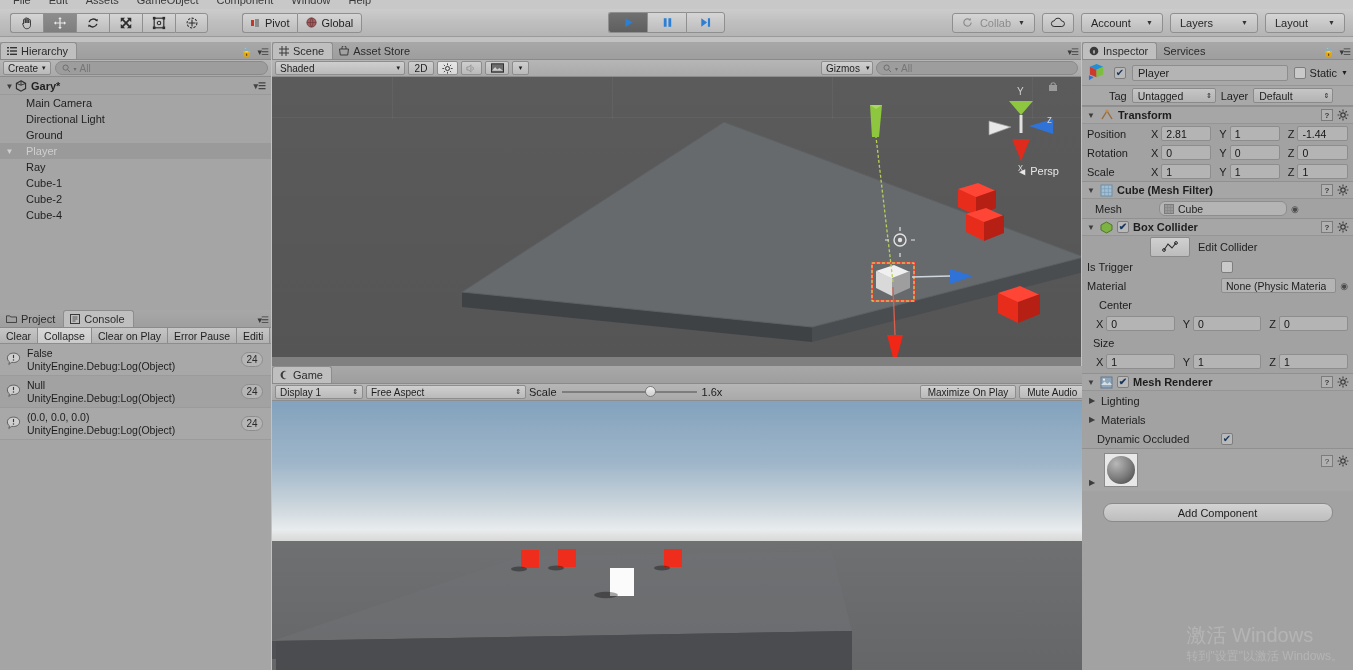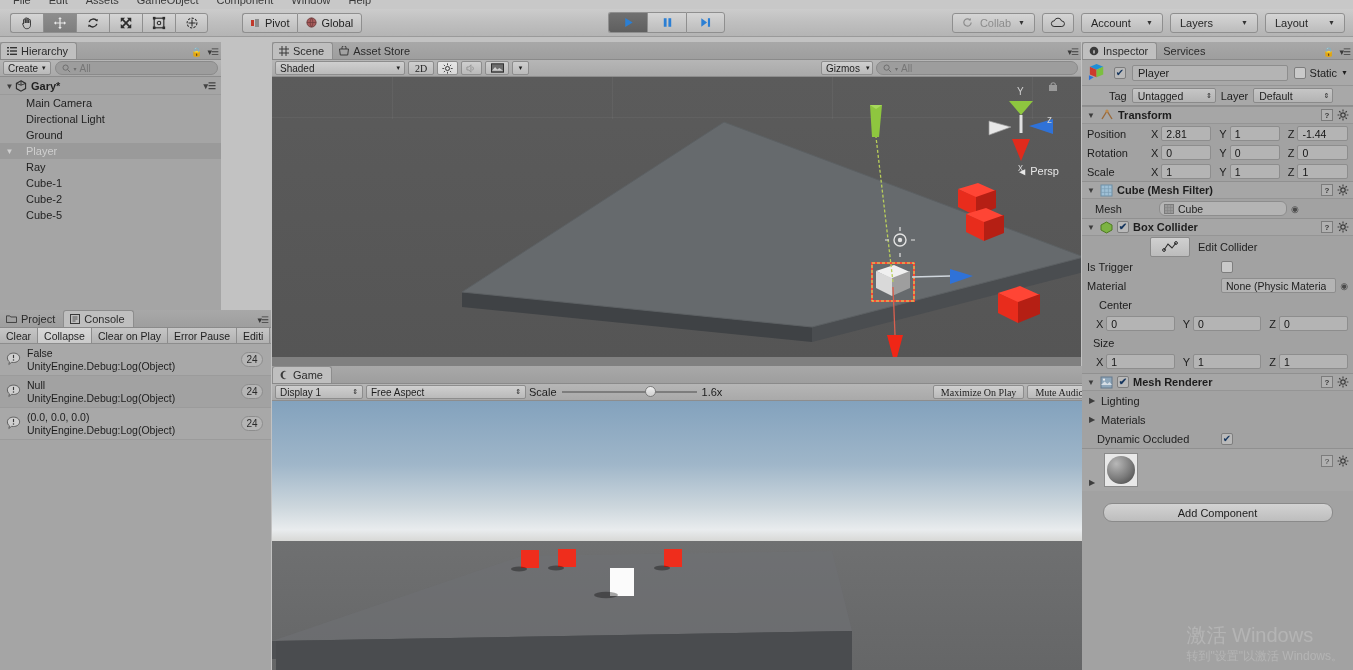--- a/index.html
+++ b/index.html
@@ -71,21 +71,21 @@
     height:17px; padding:0 8px 0 6px; display:flex; align-items:center; gap:4px;
     font-size:11px; color:#2b2b2b; background:transparent;
     border-radius:3px 3px 0 0;
   }
   .tab.sel{ background:#bfbfbf; border:1px solid #8d8d8d; border-bottom:none; }
   .tabbar .tb-right{
     position:absolute; right:3px; bottom:2px; display:flex; gap:5px; align-items:center;
   }
 
   
-  #hierarchy{ left:0; top:42px; width:221px; height:270px; background:#a5a5a5;}
+  #hierarchy{ left:0; top:42px; width:271px; height:270px; background:#a5a5a5;}
   .hier-toolbar{
     height:17px; display:flex; align-items:center; gap:4px; padding:0 3px;
     background:linear-gradient(180deg,#b6b6b6,#a9a9a9); border-bottom:1px solid #8d8d8d;
   }
   .create-btn{
     height:14px; padding:0 4px; display:flex; align-items:center; gap:4px;
     background:linear-gradient(180deg,#cfcfcf,#b9b9b9); border:1px solid #8d8d8d;
     border-radius:2px; font-size:10px;
   }
   .searchfield{
@@ -140,21 +140,21 @@
     background:linear-gradient(180deg,#b6b6b6,#a9a9a9); border-bottom:1px solid #8d8d8d;
   }
   .dropdown{
     height:14px; padding:0 4px; background:linear-gradient(180deg,#cfcfcf,#bababa);
     border:1px solid #8d8d8d; border-radius:2px; display:flex; align-items:center;
     justify-content:space-between; font-size:10px; gap:6px;
   }
   .sm-btn{
     height:14px; min-width:17px; padding:0 4px; background:linear-gradient(180deg,#cfcfcf,#bababa);
     border:1px solid #8d8d8d; border-radius:2px; display:flex;
-    align-items:center; justify-content:center; font-size:10px;font-family:Liberation Serif, serif;
+    align-items:center; justify-content:center; font-size:10px;
   }
   .sm-btn.act{ background:linear-gradient(180deg,#e6e6e6,#d8d8d8); }
   .sm-btn.dis{ color:#919191; }
   .scene-view{ position:relative; width:100%; height:280px; overflow:hidden;
     background:linear-gradient(180deg,#5b5b5b 0%,#555555 100%); }
   .grid-h,.grid-v{ position:absolute; background:rgba(255,255,255,.045); }
   .axis-gizmo{ position:absolute; right:20px; top:4px; width:80px; height:95px; }
   .persp-label{ position:absolute; right:22px; top:88px; font-size:11px; color:#e8e8e8; }
 
   
@@ -480,21 +480,21 @@
         <span>Cube-1</span>
       </div>
       <div class="hrow">
         <span class="tw empty">▸</span>
         <span style="width:11px"></span>
         <span>Cube-2</span>
       </div>
       <div class="hrow">
         <span class="tw empty">▸</span>
         <span style="width:11px"></span>
-        <span>Cube-5</span>
+        <span>Cube-4</span>
       </div>
     </div>
   </div>
 
   <div class="panel" id="console">
     <div class="tabbar">
       <div class="tab">
         <span class="ico">
           <svg width="11" height="10" viewBox="0 0 12 10">
               <path d="M.5 1.6h3.6l1 1.2H11.5v6H.5z" fill="none" stroke="#3a3a3a" stroke-width="1"></path>

